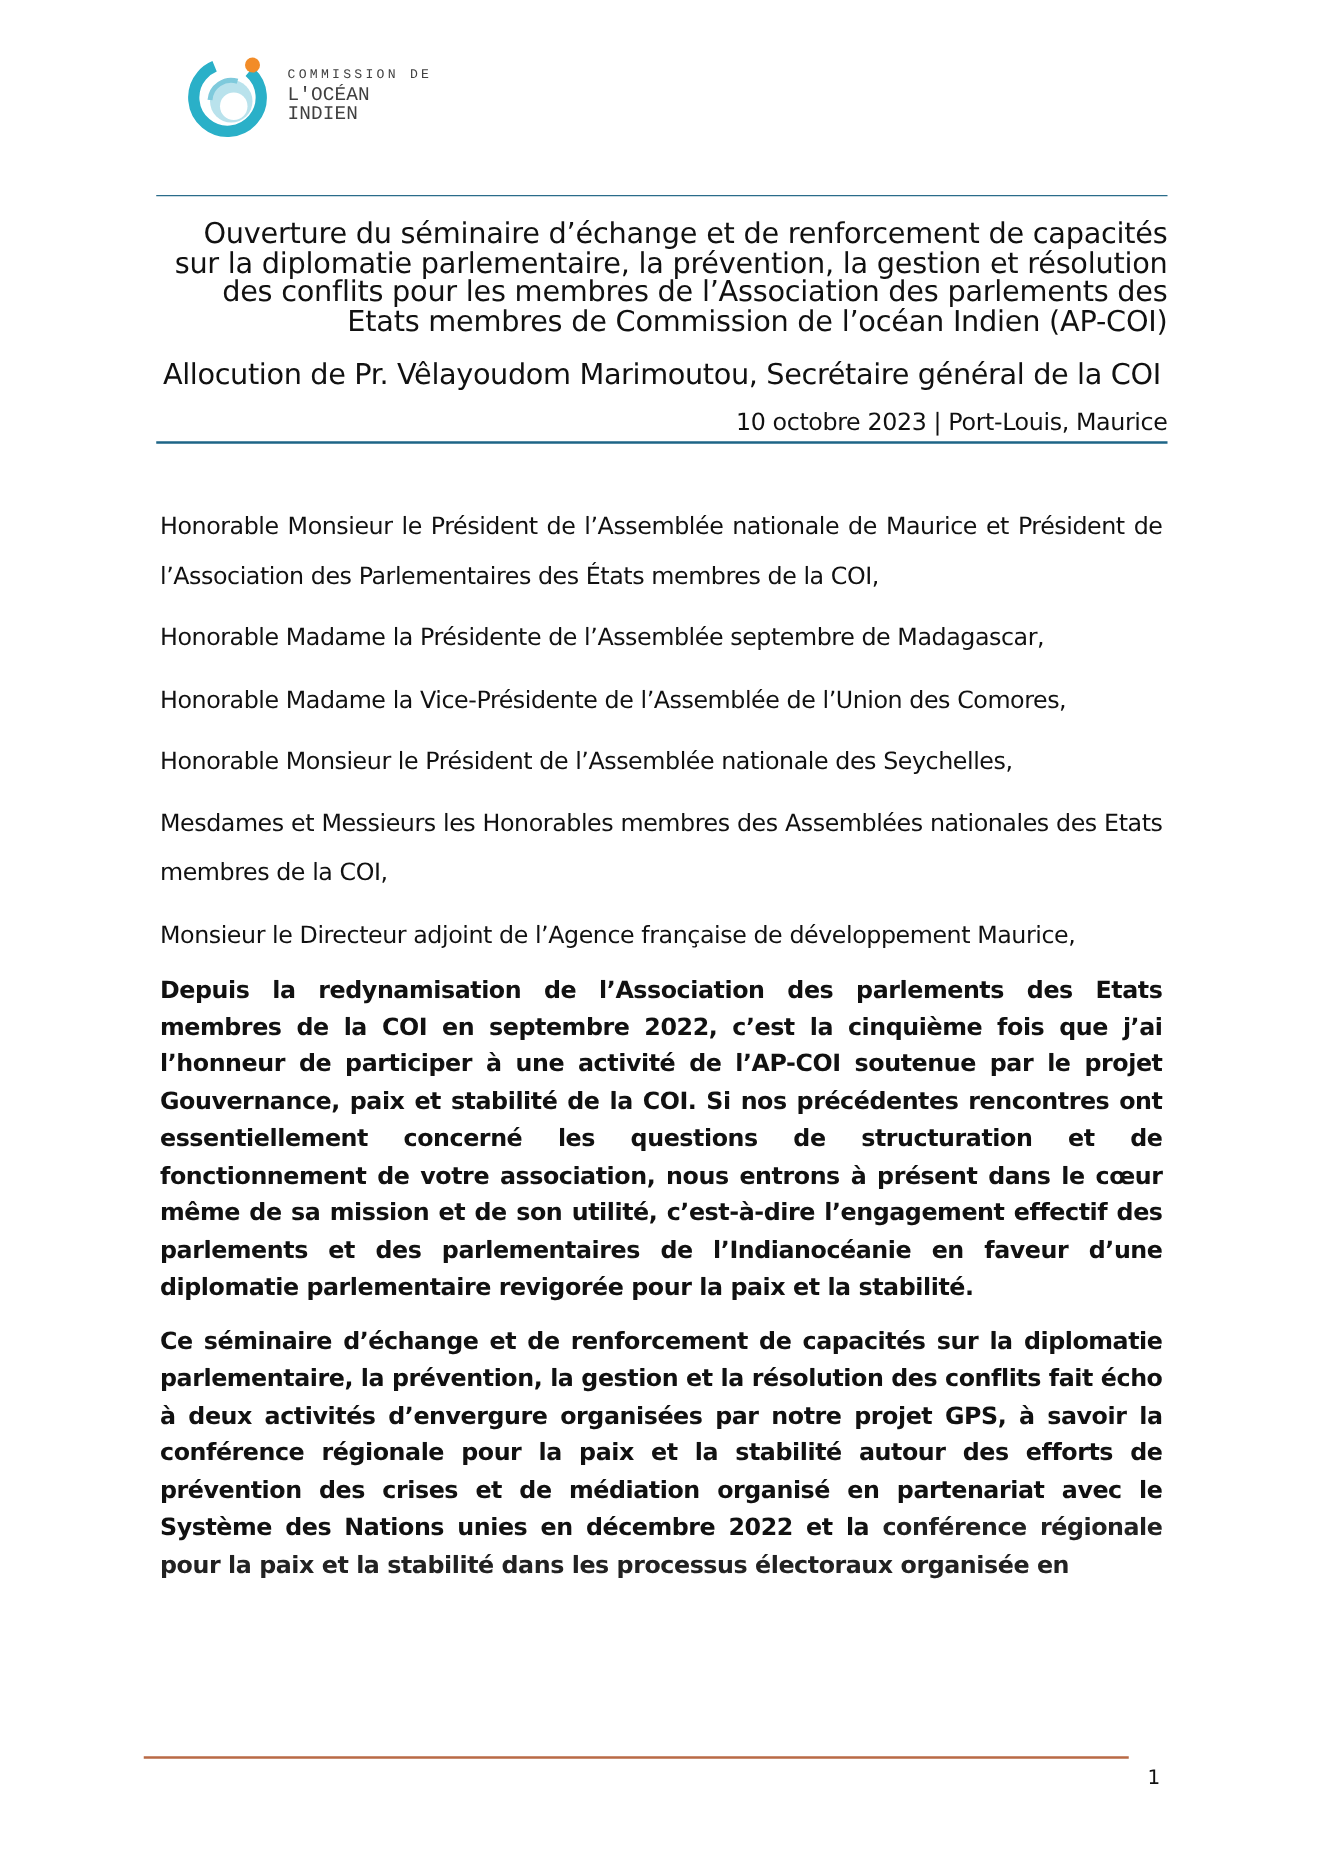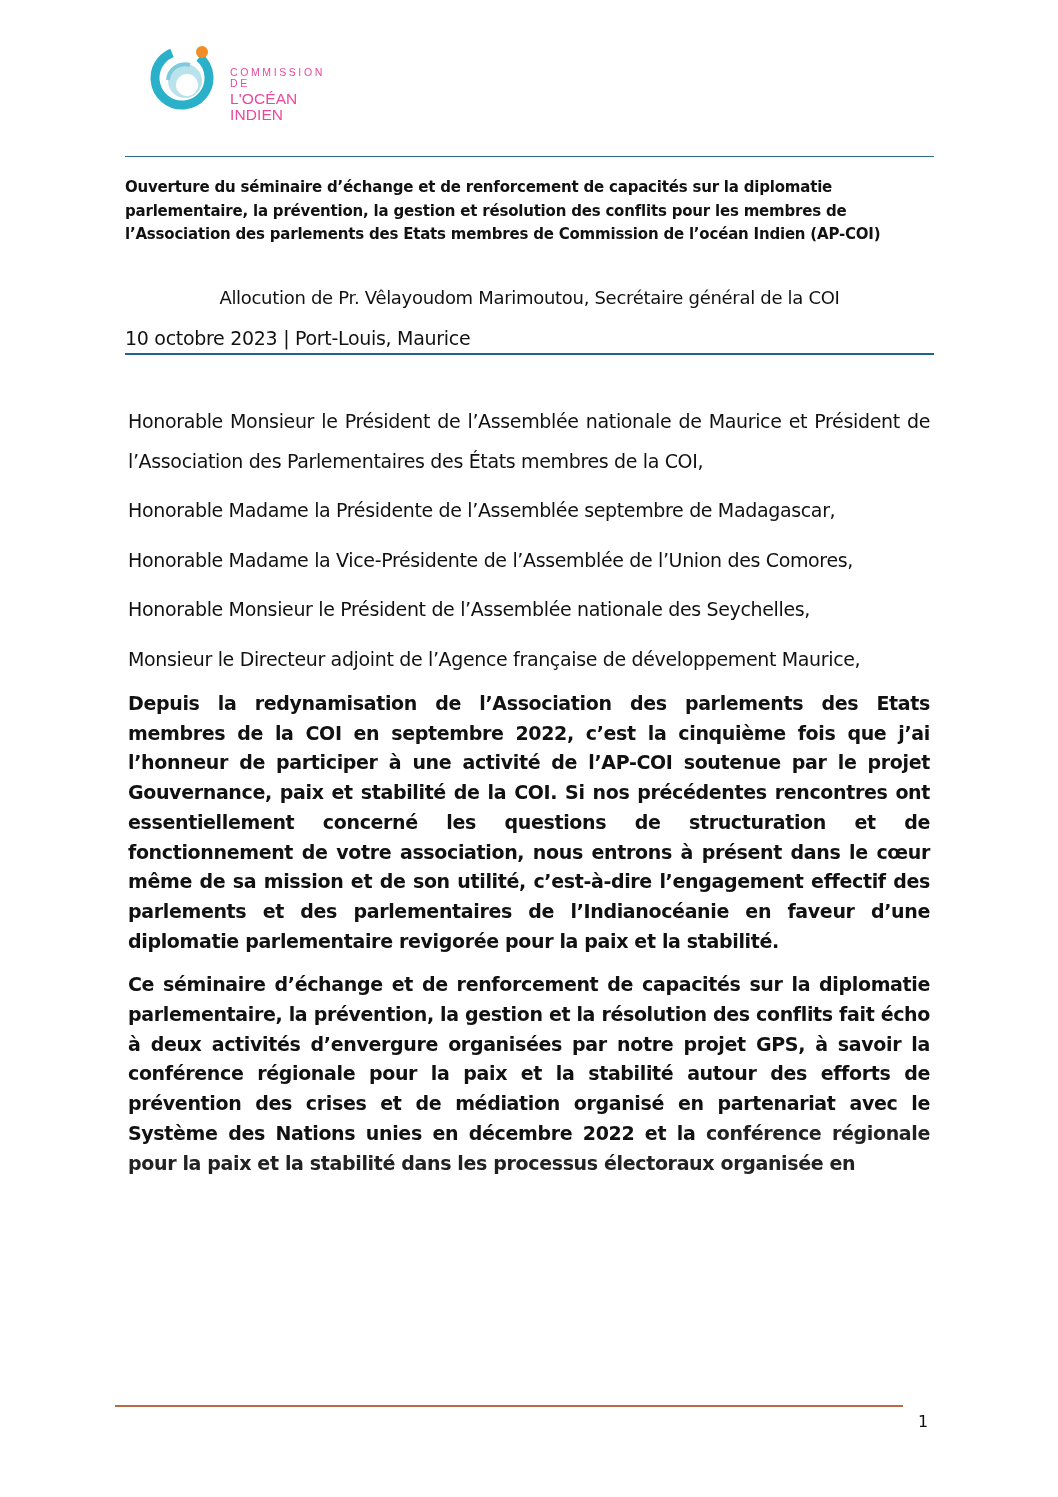--- a/index.html
+++ b/index.html
@@ -1,28 +1,28 @@
 <!DOCTYPE html>
 <html><head>
 <meta charset="utf-8">
 <style>
   html, body { margin: 0; padding: 0; background: #ffffff; }
   body { width: 1058px; height: 1497px; position: relative; overflow: hidden;
          font-family: "DejaVu Sans", sans-serif; color: #111; }
   .logo { position: absolute; left: 150px; top: 40px; width: 200px; height: 70px; }
   .logo svg { position: absolute; left: 0; top: 0; }
-  .logo-text { position: absolute; left: 80px; top: 27px; color: #ec4899; font-family: Liberation Sans, sans-serif; line-height: 1; }
+  .logo-text { position: absolute; left: 80px; top: 15px; color: #404040; font-family: Liberation Mono, monospace; line-height: 1; }
   .logo-l1 { font-size: 10.5px; letter-spacing: 2.6px; display: block; }
   .logo-l2 { font-size: 15.5px; letter-spacing: 0.1px; display: block; margin-top: 3px; }
 
   .rule-top { position: absolute; left: 125px; top: 156px; width: 809px; height: 1px; background: #2a6c8a; }
-  .title { position: absolute; left: 125px; top: 176px; width: 809px; text-align: left;
-           font-weight: bold; font-size: 15px; line-height: 23.5px; letter-spacing: -0.2px; }
-  .subtitle { position: absolute; left: 125px; top: 287px; width: 809px; text-align: center; font-size: 18px; letter-spacing: -0.3px; }
-  .dateline { position: absolute; left: 125px; top: 327px; width: 809px; text-align: left; font-size: 19px; letter-spacing: -0.3px; }
+  .title { position: absolute; left: 125px; top: 176px; width: 809px; text-align: right;
+           font-weight: normal; font-size: 23px; line-height: 23.5px; letter-spacing: -0.2px; }
+  .subtitle { position: absolute; left: 125px; top: 287px; width: 809px; text-align: center; font-size: 23px; letter-spacing: -0.3px; }
+  .dateline { position: absolute; left: 125px; top: 327px; width: 809px; text-align: right; font-size: 19px; letter-spacing: -0.3px; }
   .rule-mid { position: absolute; left: 125px; top: 353px; width: 809px; height: 2px; background: #1e6587; }
 
   .body { position: absolute; left: 128px; top: 368px; width: 802px; font-size: 19px; letter-spacing: -0.35px; margin-top: 34px; }
   .body p { margin: 0; text-align: justify; }
   .salut { line-height: 39.5px; margin-bottom: 10px !important; }
   .para { line-height: 29.7px; margin-bottom: 14px !important; font-weight: bold; }
   .lighter { color: #222; }
   .rule-bottom2 { position: absolute; left: 115px; top: 1405px; width: 788px; height: 2px; background: #b96a45; }
   .page-num { position: absolute; left: 918px; top: 1412px; font-size: 16px; color: #111; }
 </style>
@@ -48,19 +48,20 @@
 <div class="title">Ouverture du séminaire d’échange et de renforcement de capacités sur la diplomatie parlementaire, la prévention, la gestion et résolution des conflits pour les membres de l’Association des parlements des Etats membres de Commission de l’océan Indien (AP-COI)</div>
 <div class="subtitle">Allocution de Pr. Vêlayoudom Marimoutou, Secrétaire général de la COI</div>
 <div class="dateline">10 octobre 2023 | Port-Louis, Maurice</div>
 <div class="rule-mid"></div>
 
 <div class="body">
   <p class="salut">Honorable Monsieur le Président de l’Assemblée nationale de Maurice et Président de l’Association des Parlementaires des États membres de la COI,</p>
   <p class="salut">Honorable Madame la Présidente de l’Assemblée septembre de Madagascar,</p>
   <p class="salut">Honorable Madame la Vice-Présidente de l’Assemblée de l’Union des Comores,</p>
   <p class="salut">Honorable Monsieur le Président de l’Assemblée nationale des Seychelles,</p>
+  <p class="salut">Mesdames et Messieurs les Honorables membres des Assemblées nationales des Etats membres de la COI,</p>
   <p class="salut">Monsieur le Directeur adjoint de l’Agence française de développement Maurice,</p>
   <p class="para">Depuis la redynamisation de l’Association des parlements des Etats membres de la COI en septembre 2022, c’est la cinquième fois que j’ai l’honneur de participer à une activité de l’AP-COI soutenue par le projet Gouvernance, paix et stabilité de la COI. Si nos précédentes rencontres ont essentiellement concerné les questions de structuration et de fonctionnement de votre association, nous entrons à présent dans le cœur même de sa mission et de son utilité, c’est-à-dire l’engagement effectif des parlements et des parlementaires de l’Indianocéanie en faveur d’une diplomatie parlementaire revigorée pour la paix et la stabilité.</p>
   <p class="para"><span>Ce séminaire d’échange et de renforcement de capacités sur la diplomatie parlementaire, la prévention, la gestion et la résolution des conflits fait écho à deux activités d’envergure organisées par notre projet GPS, à savoir la conférence régionale pour la paix et la stabilité autour des efforts de prévention des crises et de médiation organisé en partenariat avec le Système des Nations unies en décembre 2022 et la </span><span class="lighter">conférence régionale pour la paix et la stabilité dans les processus électoraux organisée en</span></p>
 </div>
 
 <div class="rule-bottom2"></div>
 <div class="page-num">1</div>
 
 </body></html>

